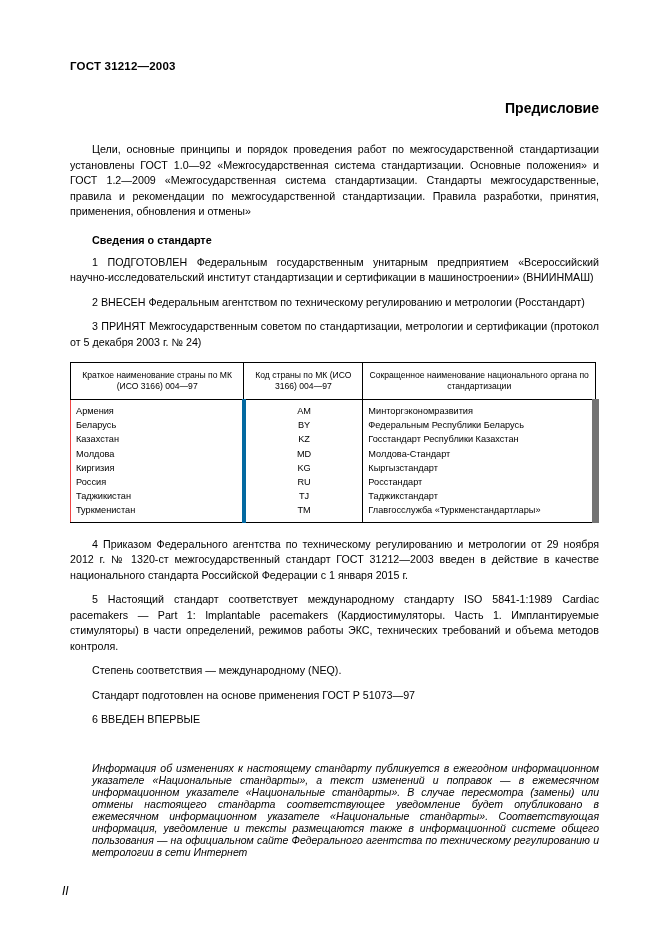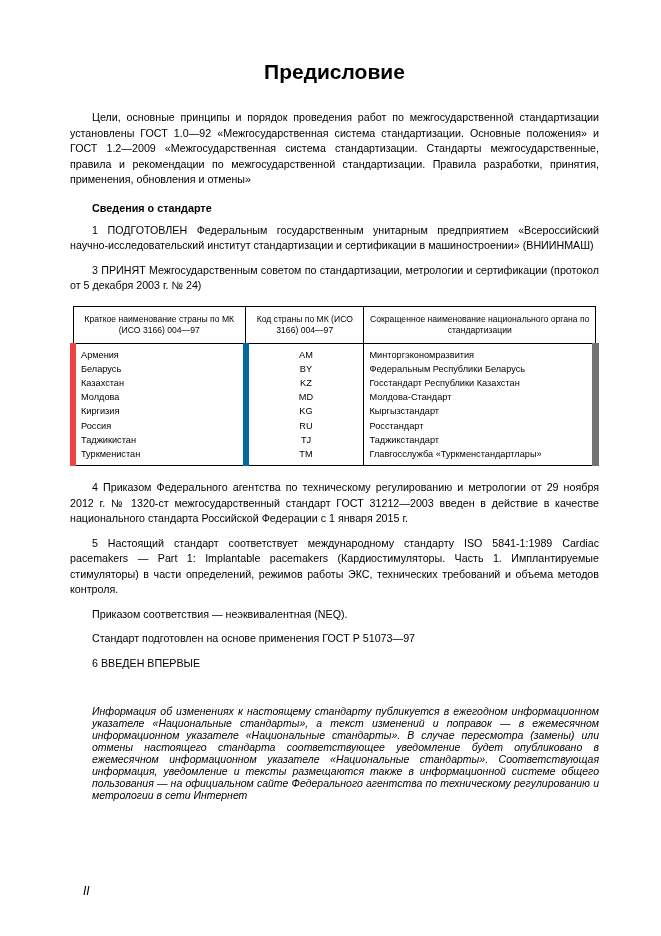--- a/index.html
+++ b/index.html
@@ -22,22 +22,22 @@
     box-sizing: border-box;
     padding: 60px 62px 40px 70px;
   }
   .doc-header {
     font-size: 11.5px;
     font-weight: bold;
     letter-spacing: 0.2px;
     margin: 0 0 28px 0;
   }
   .doc-title {
-    text-align: center;
-    font-size: 21px;
+    text-align: right;
+    font-size: 14px;
     font-weight: bold;
     margin: 0 0 26px 0;
   }
   p.body-text {
     font-size: 10.7px;
     line-height: 15.5px;
     margin: 0 0 9px 0;
     text-align: justify;
     text-indent: 22px;
   }
@@ -69,71 +69,73 @@
     padding: 0 5px;
     height: 14.2px;
     line-height: 14.2px;
     font-size: 9.2px;
     border-left: none;
     border-right: none;
     border-top: none;
     border-bottom: none;
   }
   table.countries tbody tr td:first-child {
-    border-left: 6px solid #ef4444;
+    border-left: 1px solid #ef4444;
   }
   table.countries tbody tr td:last-child {
     border-right: 7px solid #737373;
   }
   table.countries tbody tr:first-child td {
     padding-top: 4px;
   }
   table.countries tbody tr:last-child td {
     border-bottom: 1px solid #000;
     padding-bottom: 4px;
   }
   table.countries td.c2 {
-    border-left: 6px solid #0369a1;
+    border-left: 4px solid #0369a1;
     border-right: 1px solid #000;
     text-align: center;
   }
   .col1 { width: 33%; }
   .col2 { width: 22%; }
   .col3 { width: 45%; }
   .note-block {
     margin: 34px 0 0 22px;
     font-size: 10.5px;
     line-height: 12px;
     font-style: italic;
     text-align: justify;
   }
   .page-number {
     position: absolute;
-    left: 83px;
+    left: 62px;
     bottom: 38px;
     font-size: 12px;
     font-style: italic;
   }
   .tight {
     margin-bottom: 2px;
   }
 </style>
 </head>
 <body>
 
 <div class="page">
 
+  <div class="doc-header">ГОСТ 31212—2003</div>
 
   <div class="doc-title">Предисловие</div>
 
   <p class="body-text">Цели, основные принципы и порядок проведения работ по межгосударственной стандартизации установлены ГОСТ 1.0—92 «Межгосударственная система стандартизации. Основные положения» и ГОСТ 1.2—2009 «Межгосударственная система стандартизации. Стандарты межгосударственные, правила и рекомендации по межгосударственной стандартизации. Правила разработки, принятия, применения, обновления и отмены»</p>
 
   <div class="section-head">Сведения о стандарте</div>
 
   <p class="body-text">1 ПОДГОТОВЛЕН Федеральным государственным унитарным предприятием «Всероссийский научно-исследовательский институт стандартизации и сертификации в машиностроении» (ВНИИНМАШ)</p>
+  <p class="body-text">2 ВНЕСЕН Федеральным агентством по техническому регулированию и метрологии (Росстандарт)</p>
   <p class="body-text">3 ПРИНЯТ Межгосударственным советом по стандартизации, метрологии и сертификации (протокол от 5 декабря 2003 г. № 24)</p>
 
 
   <table class="countries">
     <thead>
       <tr>
         <th class="col1">Краткое наименование страны по МК (ИСО 3166) 004—97</th>
         <th class="col2">Код страны по МК (ИСО 3166) 004—97</th>
         <th class="col3">Сокращенное наименование национального органа по стандартизации</th>
       </tr>
@@ -178,21 +180,21 @@
         <td>Туркменистан</td>
         <td class="c2">TM</td>
         <td>Главгосслужба «Туркменстандартлары»</td>
       </tr>
     </tbody>
   </table>
 
   <p class="body-text">4 Приказом Федерального агентства по техническому регулированию и метрологии от 29 ноября 2012 г. № 1320-ст межгосударственный стандарт ГОСТ 31212—2003 введен в действие в качестве национального стандарта Российской Федерации с 1 января 2015 г.</p>
 
   <p class="body-text tight">5 Настоящий стандарт соответствует международному стандарту ISO 5841-1:1989 Cardiac pacemakers — Part 1: Implantable pacemakers (Кардиостимуляторы. Часть 1. Имплантируемые стимуляторы) в части определений, режимов работы ЭКС, технических требований и объема методов контроля.</p>
-  <p class="body-text tight">Приказом соответствия — неэквивалентная (NEQ).</p>
+  <p class="body-text tight">Степень соответствия — международному (NEQ).</p>
   <p class="body-text">Стандарт подготовлен на основе применения ГОСТ Р 51073—97</p>
 
   <p class="body-text">6 ВВЕДЕН ВПЕРВЫЕ</p>
 
   <div class="note-block">Информация об изменениях к настоящему стандарту публикуется в ежегодном информационном указателе «Национальные стандарты», а текст изменений и поправок — в ежемесячном информационном указателе «Национальные стандарты». В случае пересмотра (замены) или отмены настоящего стандарта соответствующее уведомление будет опубликовано в ежемесячном информационном указателе «Национальные стандарты». Соответствующая информация, уведомление и тексты размещаются также в информационной системе общего пользования — на официальном сайте Федерального агентства по техническому регулированию и метрологии в сети Интернет</div>
 
   <div class="page-number">II</div>
 
 </div>
 

